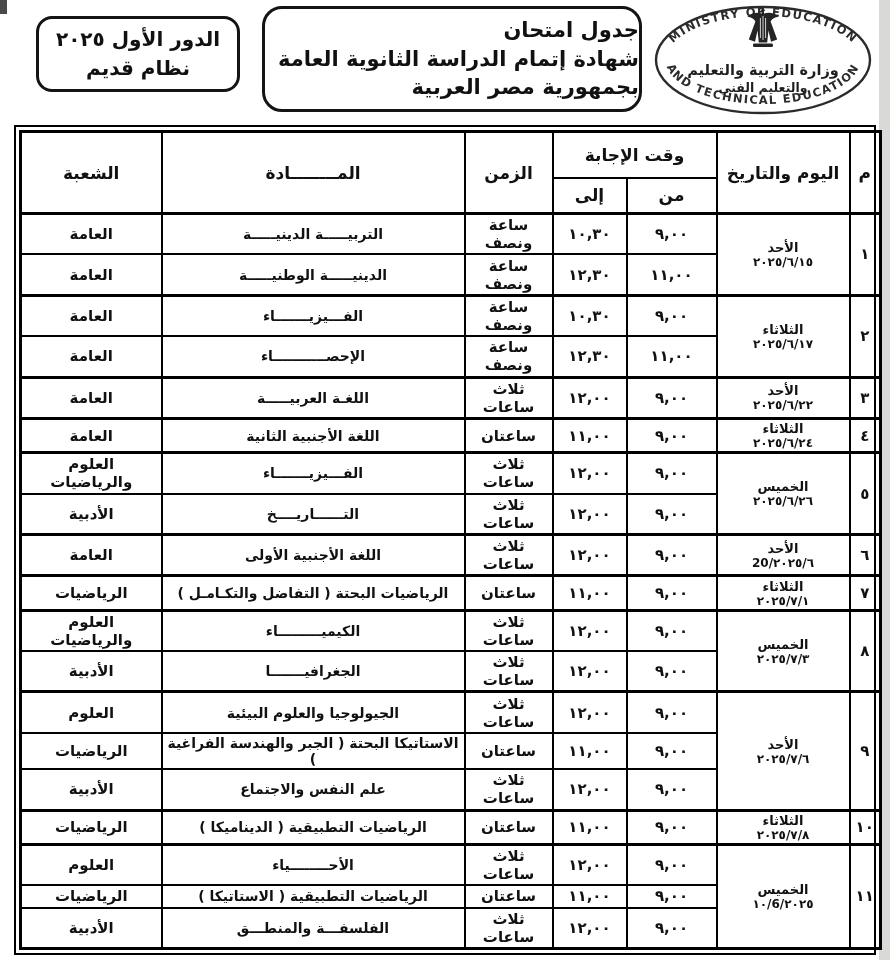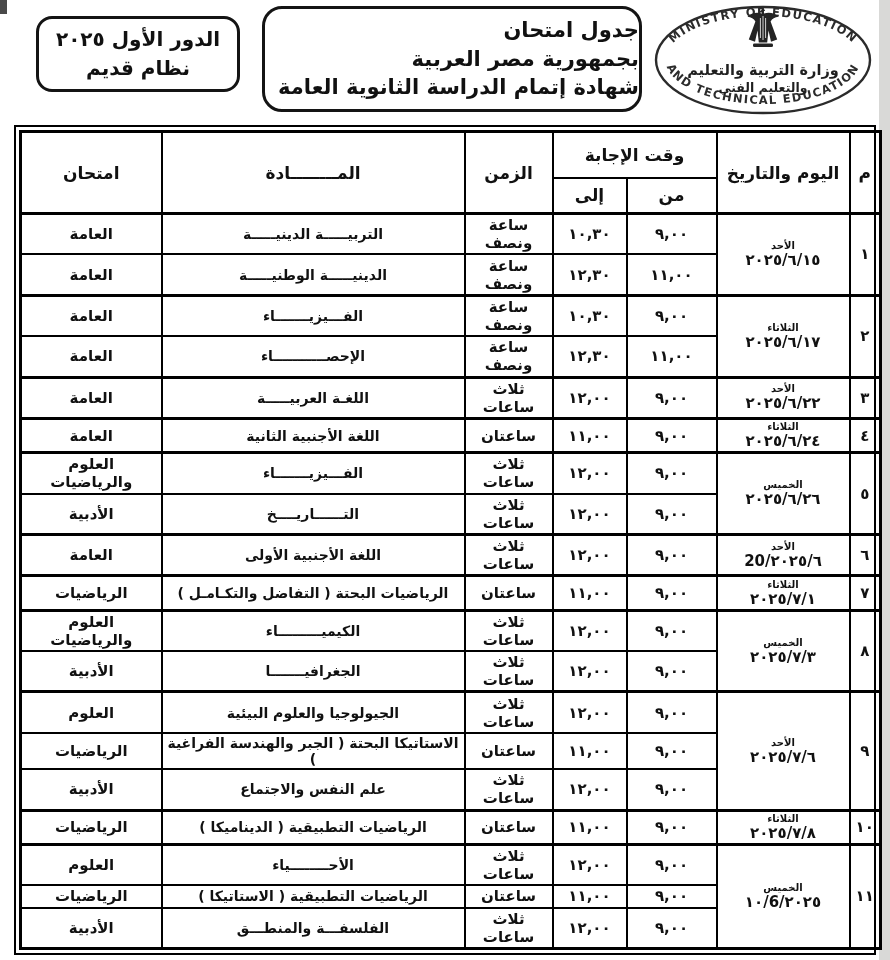--- a/index.html
+++ b/index.html
@@ -42,41 +42,41 @@
   th,td{
     border:2px solid #000;text-align:center;vertical-align:middle;
     font-weight:bold;padding:1px 3px;overflow:hidden;
   }
   thead tr:first-child{height:46px;}
   thead tr:last-child{height:36px;}
   th{font-size:17px;}
   td{font-size:15px;}
   .c-subj{font-size:14px;}
   .c-time{letter-spacing:1px;}
-  .c-date div:first-child{font-size:10px;}
-  .c-date div:last-child{font-size:15px;letter-spacing:.5px;}
+  .c-date div:first-child{font-size:13px;}
+  .c-date div:last-child{font-size:12px;letter-spacing:.5px;}
   .c-idx{font-size:15px;}
 </style>
 </head>
 <body>
 
 <div class="scan-corner"></div>
 <div class="scan-edge-right"></div>
 
 <div class="header">
 
   <div class="session-box">
     <div>الدور الأول ٢٠٢٥</div>
     <div>نظام قديم</div>
   </div>
 
   <div class="title-box">
     <div>جدول امتحان</div>
+    <div>شهادة إتمام الدراسة الثانوية العامة</div>
     <div>بجمهورية مصر العربية</div>
-    <div>شهادة إتمام الدراسة الثانوية العامة</div>
   </div>
 
   <svg class="seal" viewBox="0 0 228 116" xmlns="http://www.w3.org/2000/svg">
     <defs>
       <path id="arcTop" d="M 16 57 A 97 44 0 0 1 210 57" fill="none"></path>
       <path id="arcBottom" d="M 16 57 A 97 44 0 0 0 210 57" fill="none"></path>
     </defs>
     <ellipse cx="113" cy="57" rx="107" ry="53" fill="none" stroke="#2b2b2b" stroke-width="2.4"></ellipse>
     <text font-size="11.5" font-weight="bold" fill="#2b2b2b" letter-spacing="1.4" font-family="DejaVu Sans, sans-serif">
       <textPath href="#arcTop" startOffset="50%" text-anchor="middle">MINISTRY OF EDUCATION</textPath>
@@ -105,21 +105,21 @@
         <col style="width:303px">
         <col style="width:141px">
     </colgroup>
     <thead>
       <tr>
         <th rowspan="2">م</th>
         <th rowspan="2">اليوم والتاريخ</th>
         <th colspan="2">وقت الإجابة</th>
         <th rowspan="2">الزمن</th>
         <th rowspan="2">المــــــــادة</th>
-        <th rowspan="2">امتحان</th>
+        <th rowspan="2">الشعبة</th>
       </tr>
       <tr>
         <th>من</th>
         <th>إلى</th>
       </tr>
     </thead>
   <tbody>
         <tr>
           <td class="c-idx" rowspan="2">١</td>
           <td class="c-date" rowspan="2">

